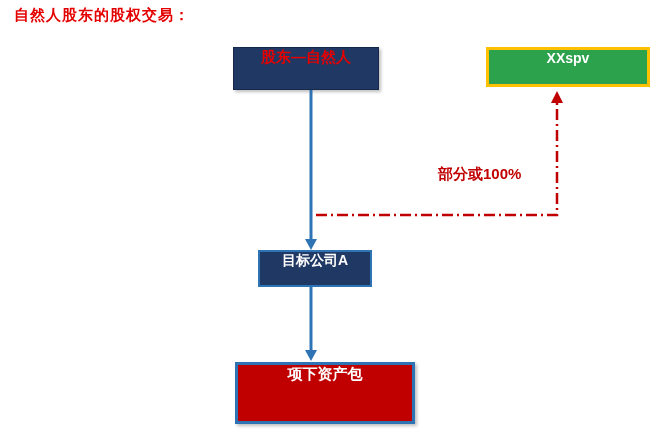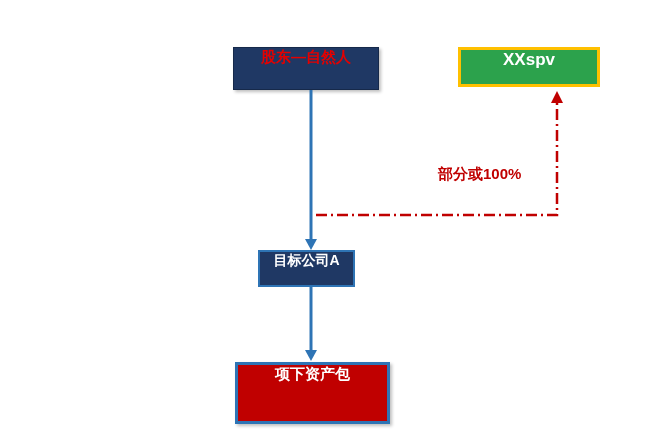--- a/index.html
+++ b/index.html
@@ -35,35 +35,35 @@
   }
   .shareholder{
     left:233px;top:47px;width:146px;height:43px;
     background:var(--navy);
     color:var(--text-red);
     font-size:15px;
     border:1px solid #16294a;
     box-shadow:2px 2px 3px rgba(0,0,0,0.25);
   }
   .spv{
-    left:458px;top:47px;width:142px;height:40px;
+    left:486px;top:47px;width:164px;height:40px;
     background:var(--green);
     color:#ffffff;
-    font-size:17px;
+    font-size:14px;
     border:3px solid var(--yellow-border);
   }
   .target{
-    left:258px;top:250px;width:97px;height:37px;
+    left:258px;top:250px;width:114px;height:37px;
     background:var(--navy);
     color:#ffffff;
     font-size:14px;
     border:2px solid var(--blue-border);
   }
   .asset{
-    left:235px;top:362px;width:155px;height:62px;
+    left:235px;top:362px;width:180px;height:62px;
     background:var(--red);
     color:#ffffff;
     font-size:15px;
     border:3px solid var(--blue-border);
     box-shadow:2px 2px 3px rgba(0,0,0,0.25);
   }
   .overlay{
     position:absolute;left:0;top:0;
     pointer-events:none;
   }
@@ -80,20 +80,21 @@
     font-size:15px;font-weight:bold;
     line-height:1.35;
     margin-top:16px;
   }
 </style>
 </head>
 <body>
 
 <div class="canvas">
 
+  <div class="title">自然人股东的股权交易：</div>
 
   <div class="node shareholder">
     <span>股东—自然人</span>
   </div>
 
   <div class="node spv">
     <span>XXspv</span>
   </div>
 
   <div class="node target">

